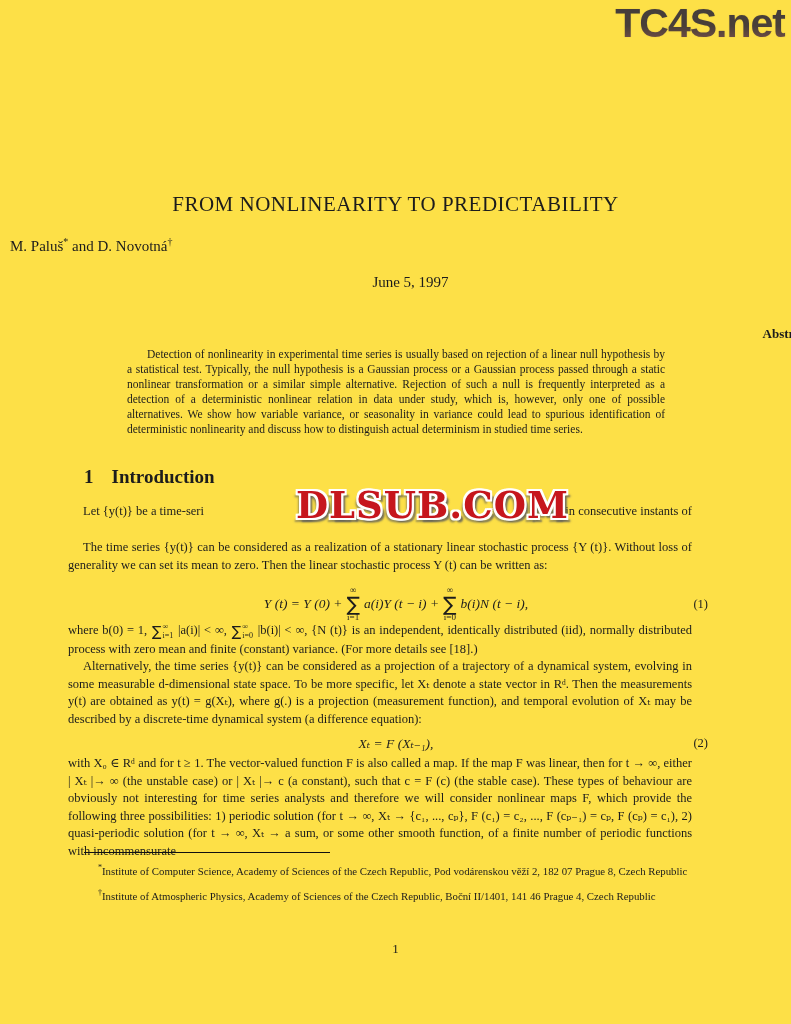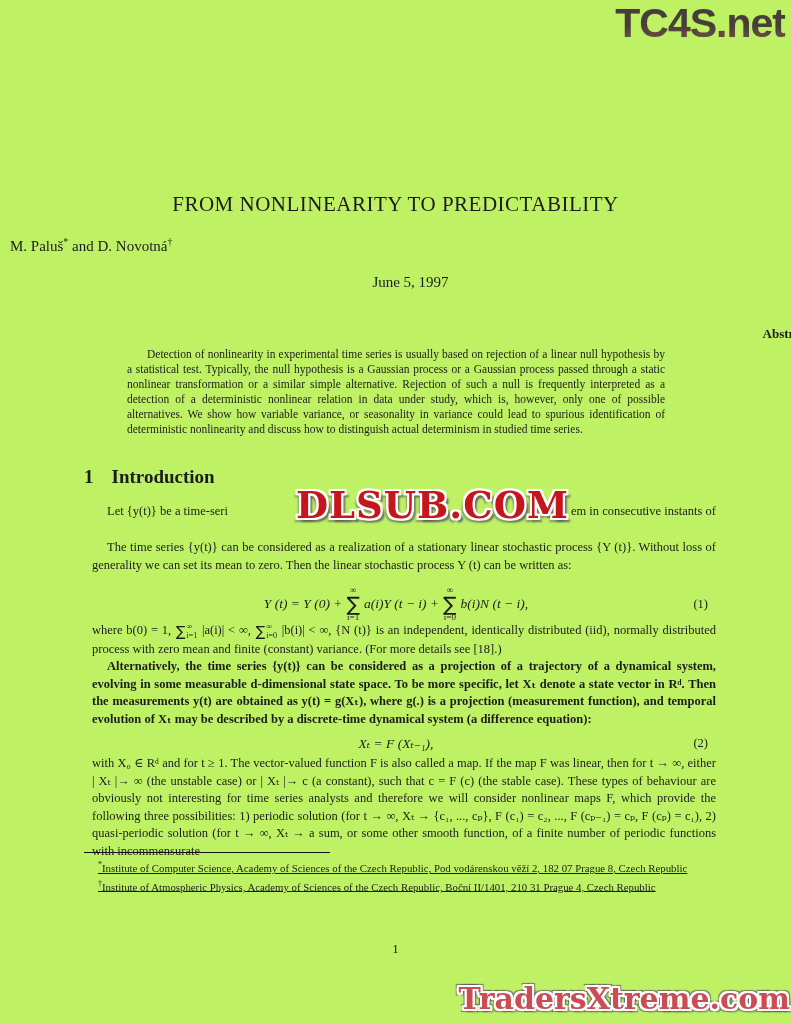--- a/index.html
+++ b/index.html
@@ -1,20 +1,20 @@
 <!DOCTYPE html>
 <html><head>
 <meta charset="utf-8">
 <style>
   html,body{margin:0;padding:0;background:#e8e8e8;}
   .page{
     position:relative;
     width:791px;height:1024px;
     margin:0 auto;
-    background:#bef264;
+    background:#fde047;
     font-family:"Liberation Serif","DejaVu Serif","DejaVu Sans",serif;
     color:#1c1c1c;
     overflow:hidden;
   }
 
   
   .wm-tc4s{
     position:absolute;top:0px;right:6px;
     font-family:"Liberation Sans","DejaVu Sans",sans-serif;
     font-weight:bold;font-size:41px;letter-spacing:-1px;
@@ -56,21 +56,21 @@
   .abs-head{position:absolute;top:326px;left:0;width:100%;text-align:right;
             font-size:13px;font-weight:bold;padding-left:20px;}
   .abs-body{position:absolute;top:347px;left:127px;width:538px;
             font-size:11.5px;line-height:15px;text-align:justify;}
   .abs-body .indent{display:inline-block;width:20px;}
 
   
   .sec-head{position:absolute;top:466px;left:84px;font-size:19px;font-weight:bold;}
   .sec-head .sec-num{margin-right:18px;}
 
-  .body-block{position:absolute;left:92px;width:624px;
+  .body-block{position:absolute;left:68px;width:624px;
               font-size:12.5px;line-height:17.5px;text-align:justify;}
   .p1{top:503px;}
   .p1-line1{display:flex;align-items:baseline;}
   .p1-line1 .ind{display:inline-block;width:15px;flex:0 0 auto;}
   .p1-line1 .gap{flex:1 1 auto;}
   .p2{top:539px;}
   .indent1{display:inline-block;width:15px;}
 
   .eq-row{position:absolute;left:84px;width:624px;display:flex;
           align-items:center;justify-content:center;font-size:13.5px;font-style:italic;}
@@ -81,27 +81,27 @@
   .dsum{display:inline-flex;flex-direction:column;align-items:center;
         line-height:1;margin:0 4px;font-style:normal;}
   .dsum .lim{font-size:9px;font-family:"Liberation Serif","DejaVu Sans",serif;}
   .dsum .sigma{font-size:20px;font-family:"DejaVu Sans","DejaVu Serif",sans-serif;line-height:0.9;}
 
   .pwhere{top:622px;}
   .isum{display:inline-flex;align-items:center;vertical-align:-2px;margin:0 1px;}
   .isum .isigma{font-size:14px;font-family:"DejaVu Sans","DejaVu Serif",sans-serif;}
   .isum .ilims{display:inline-flex;flex-direction:column;font-size:8px;line-height:1.05;margin-left:1px;}
 
-  .palt{top:658px;font-weight:bold;}
+  .palt{top:658px;}
   .pwith{top:755px;}
 
   
   .fn-rule{position:absolute;top:852px;left:84px;width:246px;border-top:1.2px solid #111;}
   .fns{position:absolute;top:857px;left:84px;width:624px;
-       font-size:10.8px;line-height:16px;text-align:justify;text-decoration:underline;}
+       font-size:10.8px;line-height:22px;text-align:justify;}
   .fns .fn{margin:0;}
   .fns sup{font-size:8px;}
   .fns .ind{display:inline-block;width:14px;}
 
   .pagenum{position:absolute;top:941px;left:0;width:100%;text-align:center;font-size:13px;}
 </style>
 </head>
 <body>
 
 <div class="page">
@@ -176,21 +176,20 @@
   <div class="eq-row eq2">
     <span>Xₜ = F (Xₜ₋₁),</span>
     <span class="eq-num">(2)</span>
   </div>
 
   <div class="body-block pwith">with X₀ ∈ Rᵈ and for t ≥ 1. The vector-valued function F is also called a map. If the map F was linear, then for t → ∞, either | Xₜ |→ ∞ (the unstable case) or | Xₜ |→ c (a constant), such that c = F (c) (the stable case). These types of behaviour are obviously not interesting for time series analysts and therefore we will consider nonlinear maps F, which provide the following three possibilities: 1) periodic solution (for t → ∞, Xₜ → {c₁, ..., cₚ}, F (c₁) = c₂, ..., F (cₚ₋₁) = cₚ, F (cₚ) = c₁), 2) quasi-periodic solution (for t → ∞, Xₜ → a sum, or some other smooth function, of a finite number of periodic functions with incommensurate</div>
 
   <div class="fn-rule"></div>
   <div class="fns">
     <p class="fn"><span class="ind"></span><sup>*</sup><span>Institute of Computer Science, Academy of Sciences of the Czech Republic, Pod vodárenskou věží 2, 182 07 Prague 8, Czech Republic</span></p>
-    <p class="fn"><span class="ind"></span><sup>†</sup><span>Institute of Atmospheric Physics, Academy of Sciences of the Czech Republic, Boční II/1401, 210 31 Prague 4, Czech Republic</span></p>
+    <p class="fn"><span class="ind"></span><sup>†</sup><span>Institute of Atmospheric Physics, Academy of Sciences of the Czech Republic, Boční II/1401, 141 46 Prague 4, Czech Republic</span></p>
   </div>
 
   <div class="pagenum">1</div>
 
   <div class="wm-dlsub">DLSUB.COM</div>
-  <div class="wm-traders">TradersXtreme.com</div>
 
 </div>
 
 </body></html>

